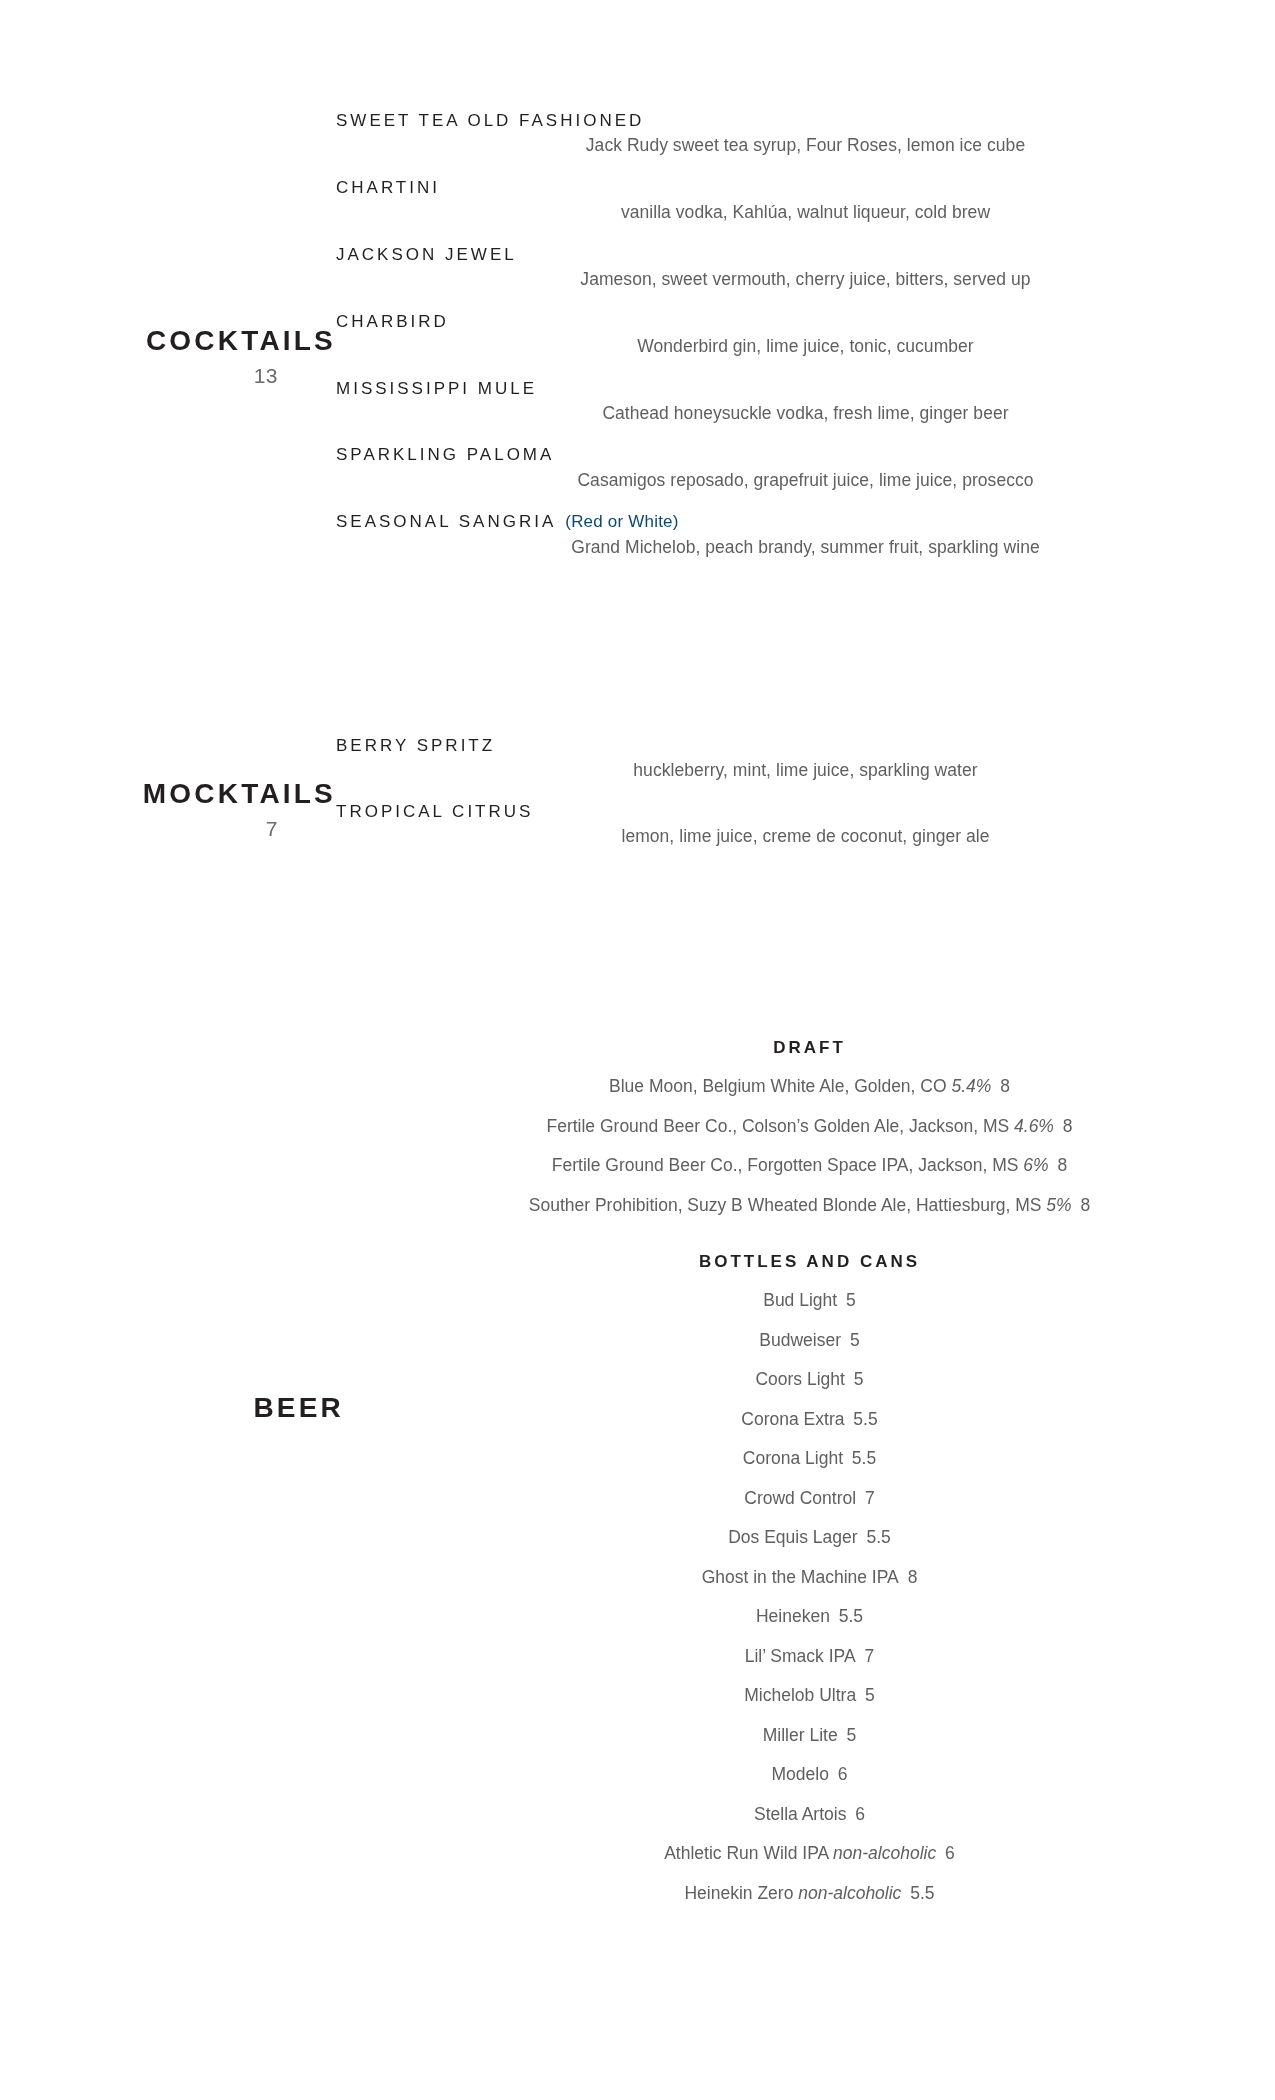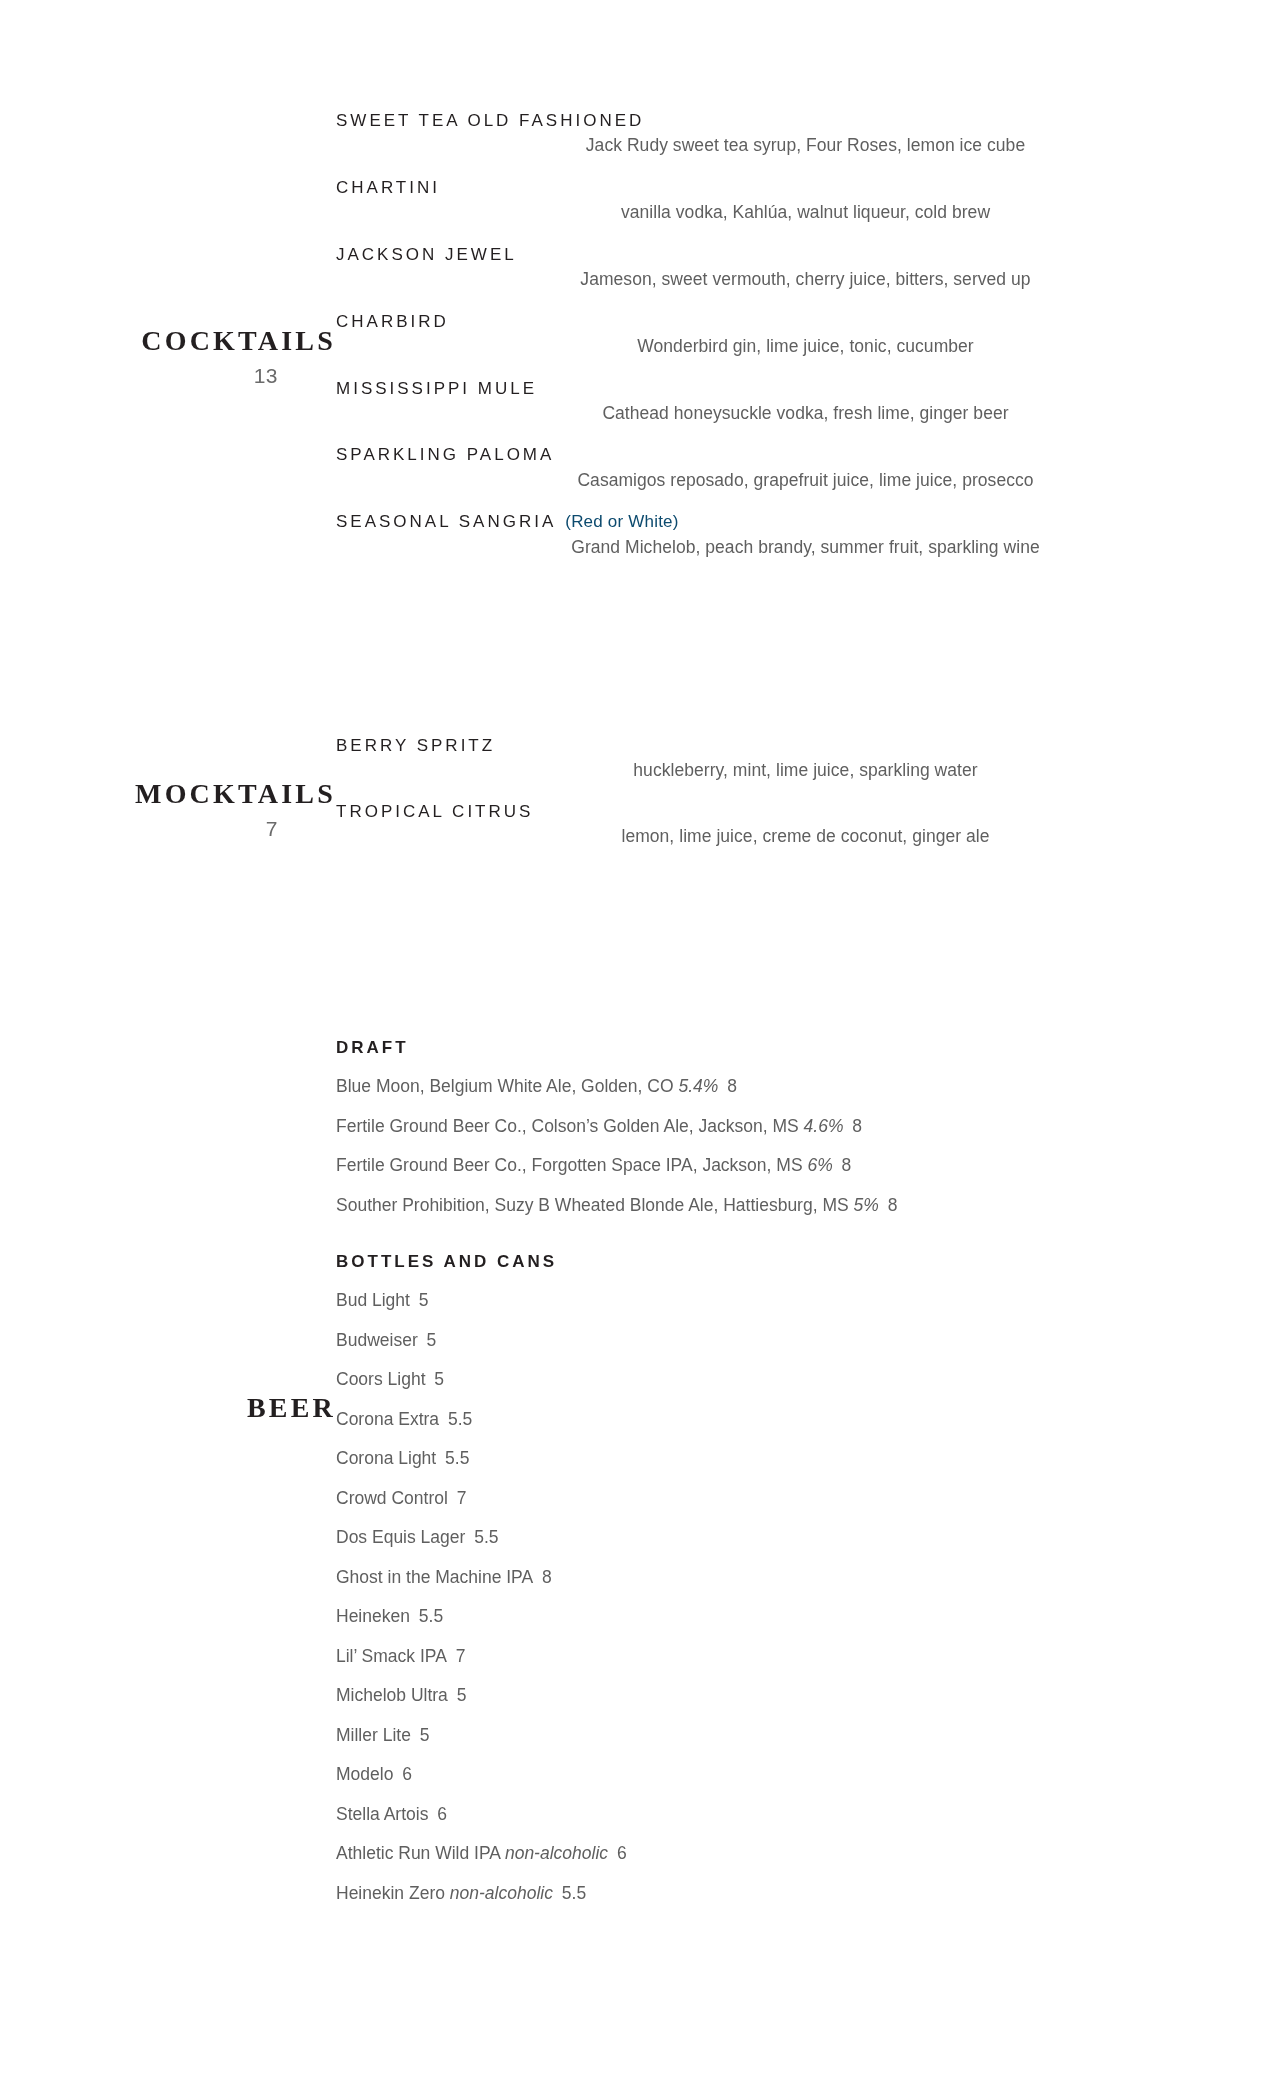--- a/index.html
+++ b/index.html
@@ -38,21 +38,21 @@
     padding-right: 0;
     position: relative;
   }
   .content-col {
     flex: 1 1 auto;
     padding-left: 0;
     margin-left: 0;
   }
 
   .section-title {
-    font-family: Liberation Serif, serif;
+    font-family: Liberation Sans, sans-serif;
     font-weight: bold;
     font-size: 28px;
     letter-spacing: 3.2px;
     color: #231f20;
     line-height: 1.1;
     white-space: nowrap;
   }
   .section-price {
     font-family: "Liberation Sans", sans-serif;
     font-weight: normal;
@@ -120,21 +120,21 @@
     margin-bottom: 18.5px;
     white-space: nowrap;
   }
   .beer-line:last-child { margin-bottom: 0; }
   .abv {
     font-style: italic;
   }
   .beer-price {
     margin-left: 4px;
   }
-  .beer-group { margin-bottom: 0; }
+  .beer-group { margin-bottom: 0; text-align: center; }
   .beer-group.draft { margin-bottom: 36px; }
 </style>
 </head>
 <body>
 
 <div class="menu-page">
 
   <div class="section" id="section-cocktails" style="top:110px;">
     <div class="label-col" style="padding-top:216px;">
       <div class="section-title">COCKTAILS</div>
@@ -183,21 +183,21 @@
           <div class="drink-desc">huckleberry, mint, lime juice, sparkling water</div>
         </div>
         <div class="drink">
           <div><span class="drink-name">TROPICAL CITRUS</span></div>
           <div class="drink-desc">lemon, lime juice, creme de coconut, ginger ale</div>
         </div>
       </div>
   </div>
 
   <div class="section" id="section-beer" style="top:1038px;">
-    <div class="label-col" style="padding-top:355px;">
+    <div class="label-col" style="padding-top:355px;padding-left:8px;">
       <div class="section-title">BEER</div>
     </div>
     <div class="content-col">
       <div class="beer-group draft">
         <div class="beer-subhead">DRAFT</div>
         <div id="draft-list">
             <div class="beer-line"><span>Blue Moon, Belgium White Ale, Golden, CO</span> <span class="abv">5.4%</span><span class="beer-price"> 8</span></div>
             <div class="beer-line"><span>Fertile Ground Beer Co., Colson’s Golden Ale, Jackson, MS</span> <span class="abv">4.6%</span><span class="beer-price"> 8</span></div>
             <div class="beer-line"><span>Fertile Ground Beer Co., Forgotten Space IPA, Jackson, MS</span> <span class="abv">6%</span><span class="beer-price"> 8</span></div>
             <div class="beer-line"><span>Souther Prohibition, Suzy B Wheated Blonde Ale, Hattiesburg, MS</span> <span class="abv">5%</span><span class="beer-price"> 8</span></div>

